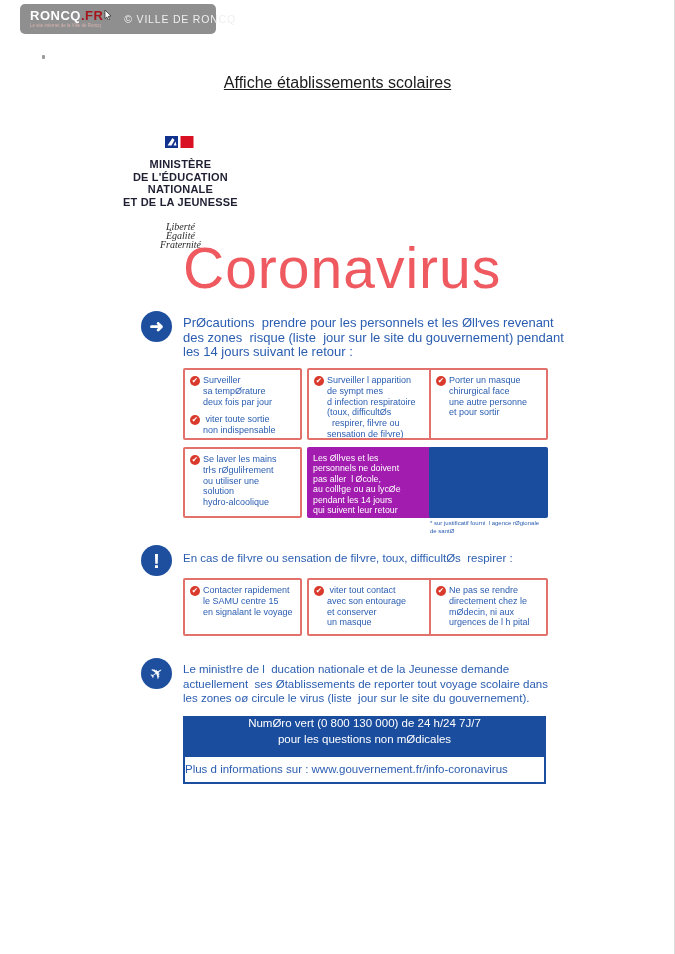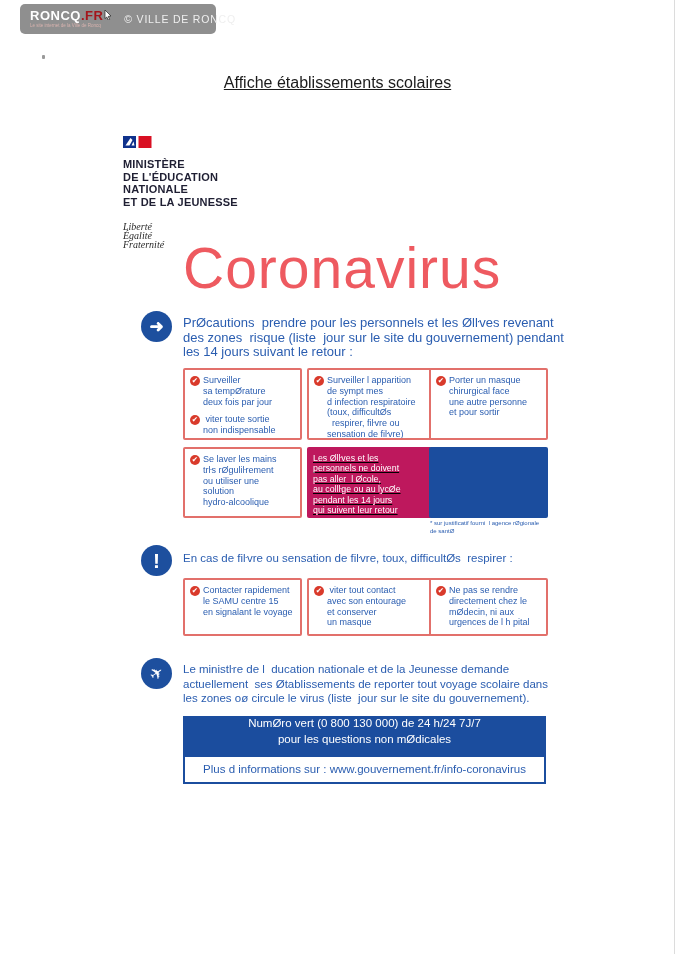--- a/index.html
+++ b/index.html
@@ -17,21 +17,21 @@
   .tagline { font-size:4.5px; color:#d9b3af; margin-top:2px; white-space:nowrap; }
   .copyright { font-size:10.5px; color:#efefef; letter-spacing:0.8px; white-space:nowrap; }
 
   .artifact { position:absolute; left:42px; top:55px; width:3px; height:4px; background:#9a9a9a; border-radius:1px; }
   .scan-edge { position:absolute; right:0; top:0; width:1px; height:100%; background:#dcdcdc; }
 
   .doc-title { position:absolute; left:0; top:74px; width:675px; text-align:center;
                font-size:16px; color:#1b1b1b; text-decoration:underline; }
 
   
-  .ministry { position:absolute; left:123px; top:136px; }
+  .ministry { position:absolute; left:123px; top:136px;text-align:center; }
   .ministry-lines { margin-top:4px; font-size:11px; font-weight:bold; color:#1f1f33;
                     line-height:12.5px; letter-spacing:0.2px; }
   .motto { margin-top:14px; font-family:"Liberation Serif", serif; font-style:italic;
            font-size:10px; line-height:9px; color:#2a2a2a; }
 
   .poster-title { position:absolute; left:183px; top:238px; font-size:57px; line-height:60px;
                   color:#ee5a60; letter-spacing:1px; }
 
   .icon-circle { position:absolute; left:141px; width:31px; height:31px; border-radius:50%;
                  background:#1d4f9e; color:#ffffff; display:flex; align-items:center;
@@ -50,37 +50,37 @@
 
   .box { position:absolute; box-sizing:border-box; background:#ffffff;
          border:2px solid #e2706b; border-radius:2px; padding:5px 4px 4px 5px;
          font-size:9px; line-height:10.8px; overflow:hidden; }
   .r1 { top:368px; height:72px; }
   .r2 { top:447px; height:71px; }
   .r3 { top:578px; height:58px; }
   .c1 { left:183px; width:119px; }
   .c2 { left:307px; width:125px; }
   .c3 { left:429px; width:119px; }
-  .box-red  { background:#be185d; border:none; padding:6px 6px; font-size:8.8px; line-height:10.4px;text-decoration:underline; }
+  .box-red  { background:#a21caf; border:none; padding:6px 6px; font-size:8.8px; line-height:10.4px; }
   .box-blue { background:#1b4d9e; border:none; }
 
   .bullet { display:flex; gap:3px; align-items:flex-start; margin-bottom:7px; }
   .bullet:last-child { margin-bottom:0; }
   .check-icon { flex:0 0 auto; width:10px; height:10px; border-radius:50%; background:#d93a2b;
                 color:#ffffff; font-size:7.5px; line-height:10px; text-align:center; margin-top:1px; }
 
   .footnote { position:absolute; left:430px; top:520px; width:128px; font-size:6px;
               line-height:7.5px; color:#2a5db0; white-space:pre-wrap; }
 
   .banner { position:absolute; left:183px; top:716px; width:363px; height:39px;
             background:#1b4d9e; color:#ffffff; text-align:center; font-size:11.5px;
             line-height:15.5px; box-sizing:border-box; }
   .info-box { position:absolute; left:183px; top:755px; width:363px; height:29px;
               border:2px solid #1b4d9e; box-sizing:border-box; background:#ffffff;
-              color:#2a5db0; text-align:center; font-size:11.5px; line-height:24px; }
+              color:#2a5db0; font-size:11.5px; line-height:24px; }
 </style>
 </head>
 <body>
 
 <div class="stage">
 
   <div class="site-header">
     <div class="logo">
       <div class="logo-line">
         <span>RONCQ</span><span class="logo-fr">.FR</span><span class="logo-cursor"><svg width="8" height="10" viewBox="0 0 8 10">

